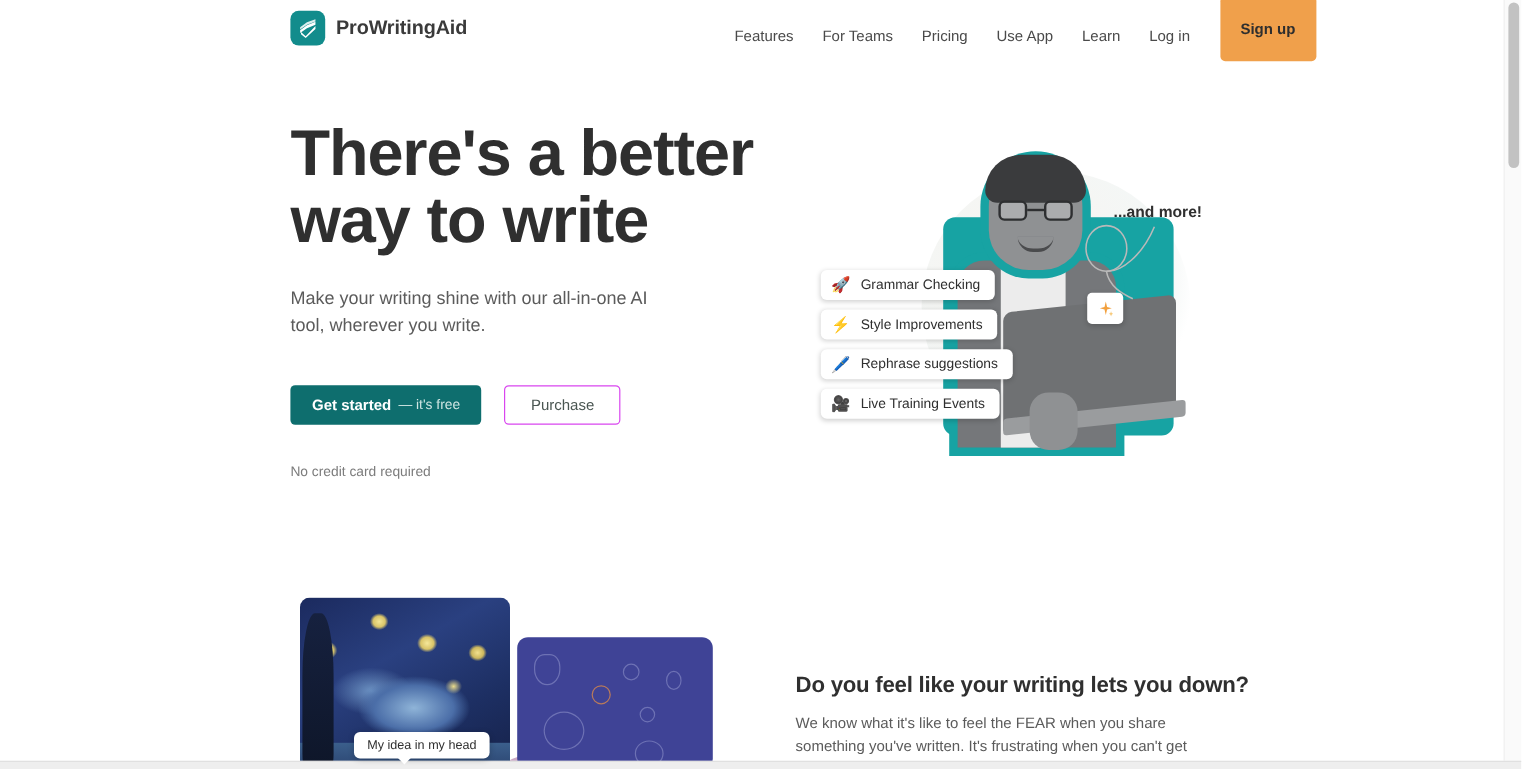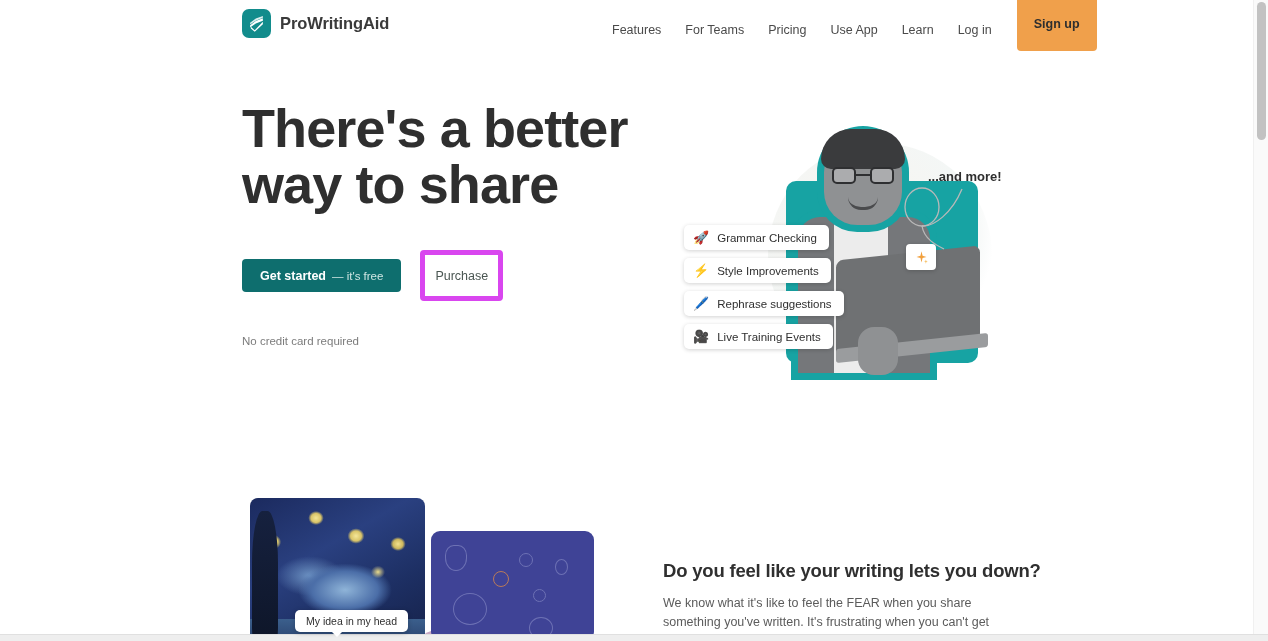--- a/index.html
+++ b/index.html
@@ -129,24 +129,24 @@
     color: #ffffff;
     font-size: 12.5px;
     font-weight: bold;
   }
   .btn-primary .sub {
     color: #cfe6e3;
     font-size: 11.5px;
   }
   .btn-secondary {
     background: #ffffff;
-    border: 5px solid #d946ef;
+    border: 1px solid #d946ef;
     border-radius: 4px;
-    height: 51px;
-    padding: 0 10px;
+    height: 33px;
+    padding: 0 21px;
     color: #4a5652;
     font-size: 12.5px;
     cursor: pointer;
     font-family: "Liberation Sans", sans-serif;
   }
   .hero-note {
     margin-top: 34px;
     font-size: 11.5px;
     color: #7c7c7c;
   }
@@ -460,22 +460,23 @@
       <a class="nav-link" href="#">Use App</a>
       <a class="nav-link" href="#">Learn</a>
       <a class="nav-link" href="#">Log in</a>
       <button class="signup-btn">Sign up</button>
     </nav>
   </div>
 
   <div class="hero-copy">
     <h1 class="hero-title">
       <span>There's a better</span><br>
-      <span>way to share</span>
+      <span>way to write</span>
     </h1>
+    <p class="hero-sub">Make your writing shine with our all-in-one AI tool, wherever you write.</p>
 
     <div class="hero-actions">
       <button class="btn-primary">
         <span class="lbl">Get started</span>
         <span class="sub">— it's free</span>
       </button>
       <button class="btn-secondary">Purchase</button>
     </div>
 
     <p class="hero-note">No credit card required</p>

